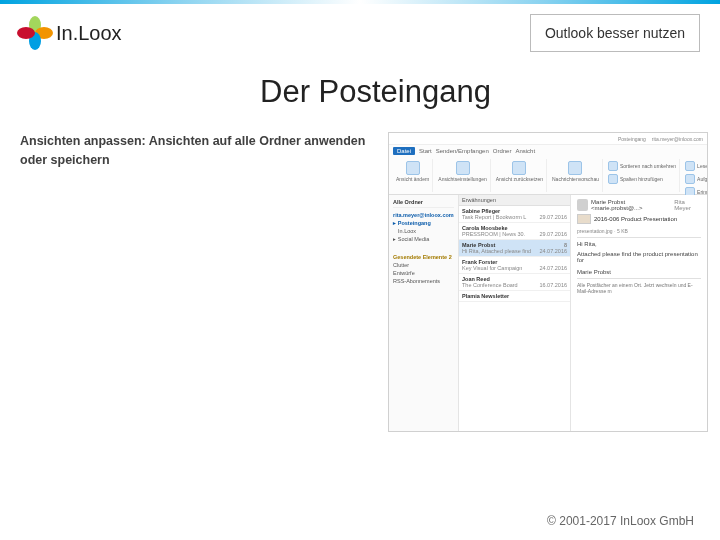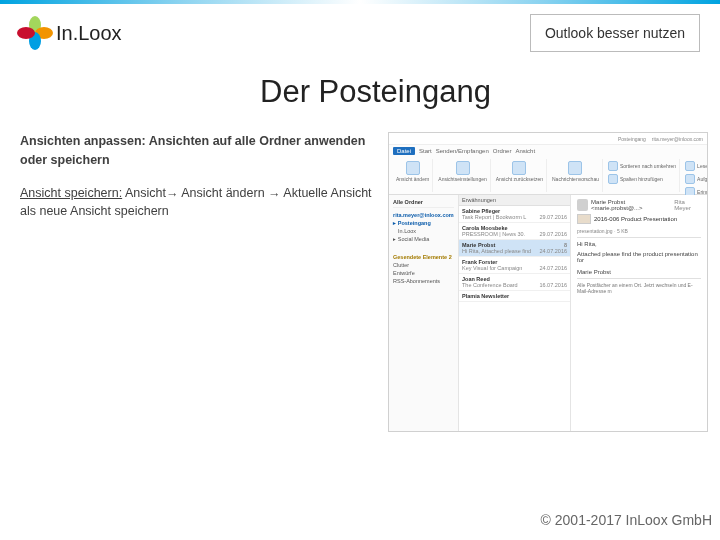--- a/index.html
+++ b/index.html
@@ -58,21 +58,21 @@
   .msglist .m.sel { background:#cfe3f6; }
   .msglist .m .d { float:right; color:#888;}
 
   .reading { flex:1; background:#fff; padding:4px 6px; font-size:6px; color:#444; }
   .reading .from { display:flex; align-items:center; gap:3px; margin-bottom:3px;}
   .reading .avatar { width:12px; height:12px; background:#d0d0d0; border-radius:2px;}
   .reading .subj { display:flex; align-items:center; gap:3px; margin-bottom:4px; color:#333;}
   .reading .thumb { width:14px; height:10px; background:#e8dccb; border:1px solid #ccc;}
   .reading hr { border:none; border-top:1px solid #e0e0e0; margin:3px 0; }
 
-  .copyright { position:absolute; bottom:12px; right:8px; font-size:14px; color:#666; }
+  .copyright { position:absolute; bottom:12px; right:26px; font-size:12px; color:#666; }
 </style>
 </head>
 <body>
 
 <div class="topbar"></div>
 
 <div class="header">
   <div class="logo">
     <div class="logo-mark">
       <div class="petal p1"></div>
@@ -82,21 +82,20 @@
     </div>
     <div class="logo-text">In.Loox</div>
   </div>
   <div class="header-badge">Outlook besser nutzen</div>
 </div>
 
 <div class="title">Der Posteingang</div>
 
 <div class="leftcol">
   <div class="sub">Ansichten anpassen: Ansichten auf alle Ordner anwenden oder speichern</div>
-  <p><span class="u">Ansicht speichern:</span><span> Ansicht→ Ansicht ändern → Aktuelle Ansicht als neue Ansicht speichern</span></p>
 </div>
 
 <div class="shot">
   <div class="shot-titlebar">
     <span class="t">Posteingang</span>
     <span class="t">rita.meyer@inloox.com</span>
   </div>
   <div class="ribbon-tabs">
     <span class="active">Datei</span>
     <span>Start</span>

